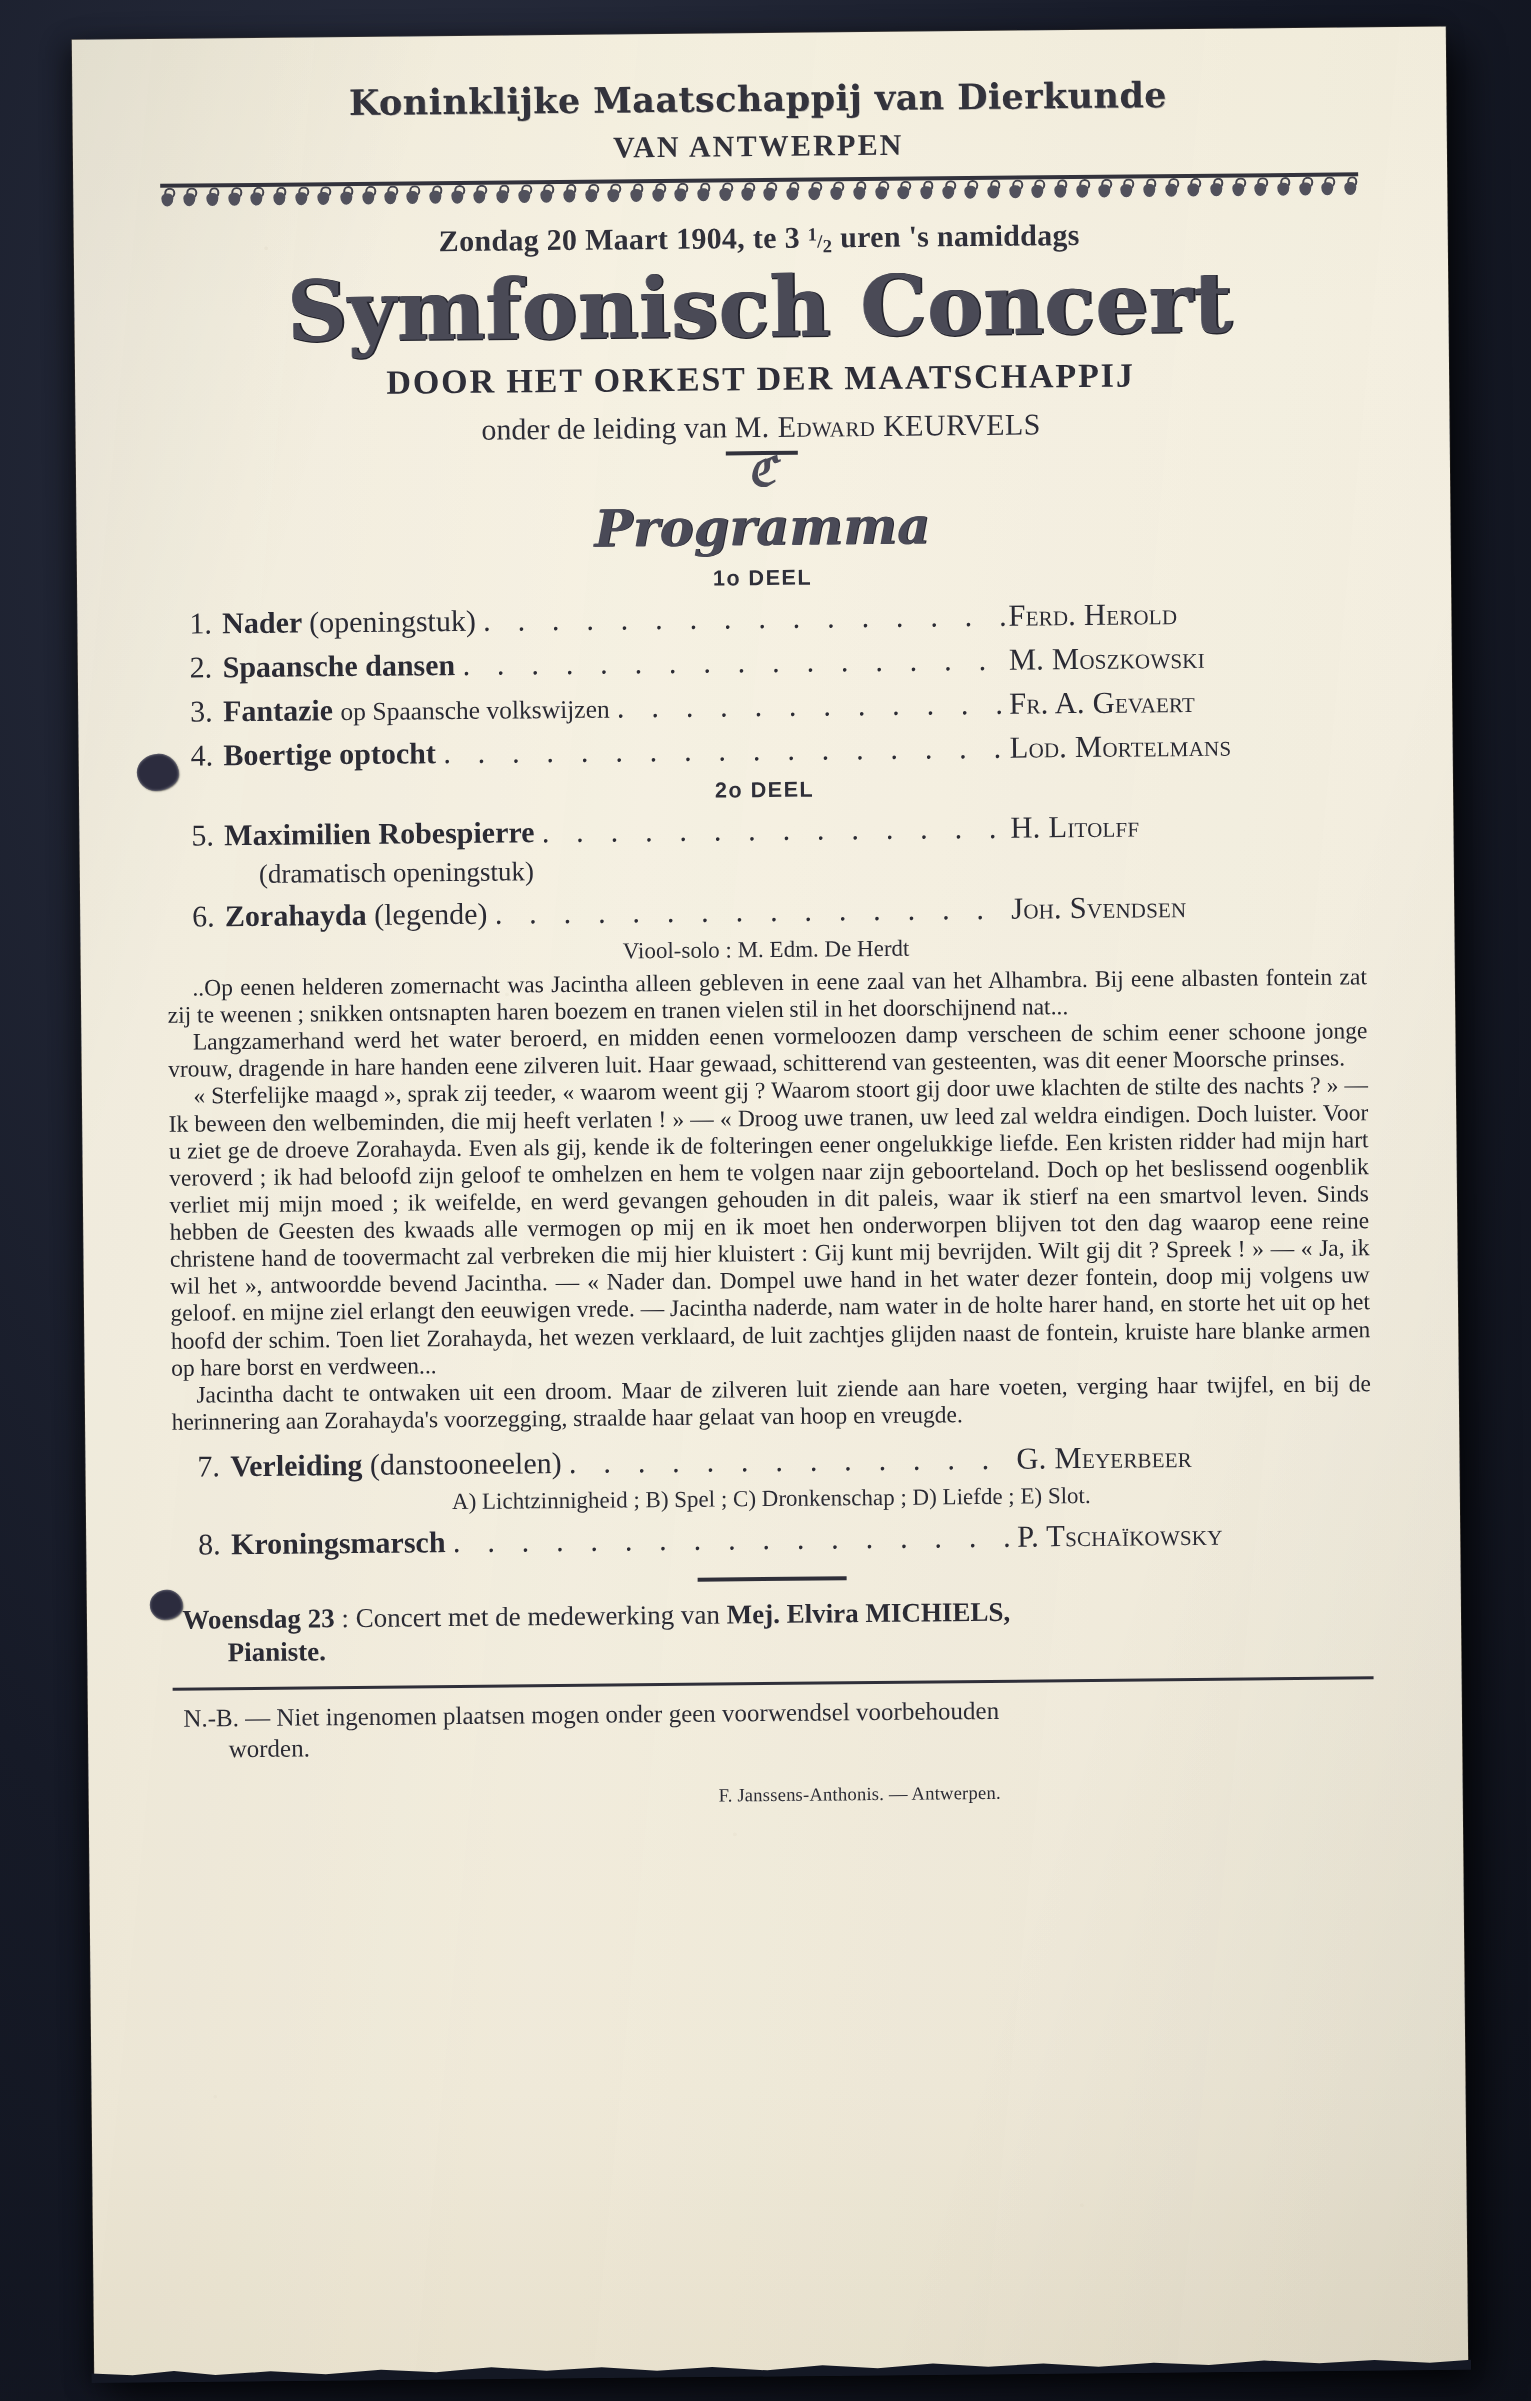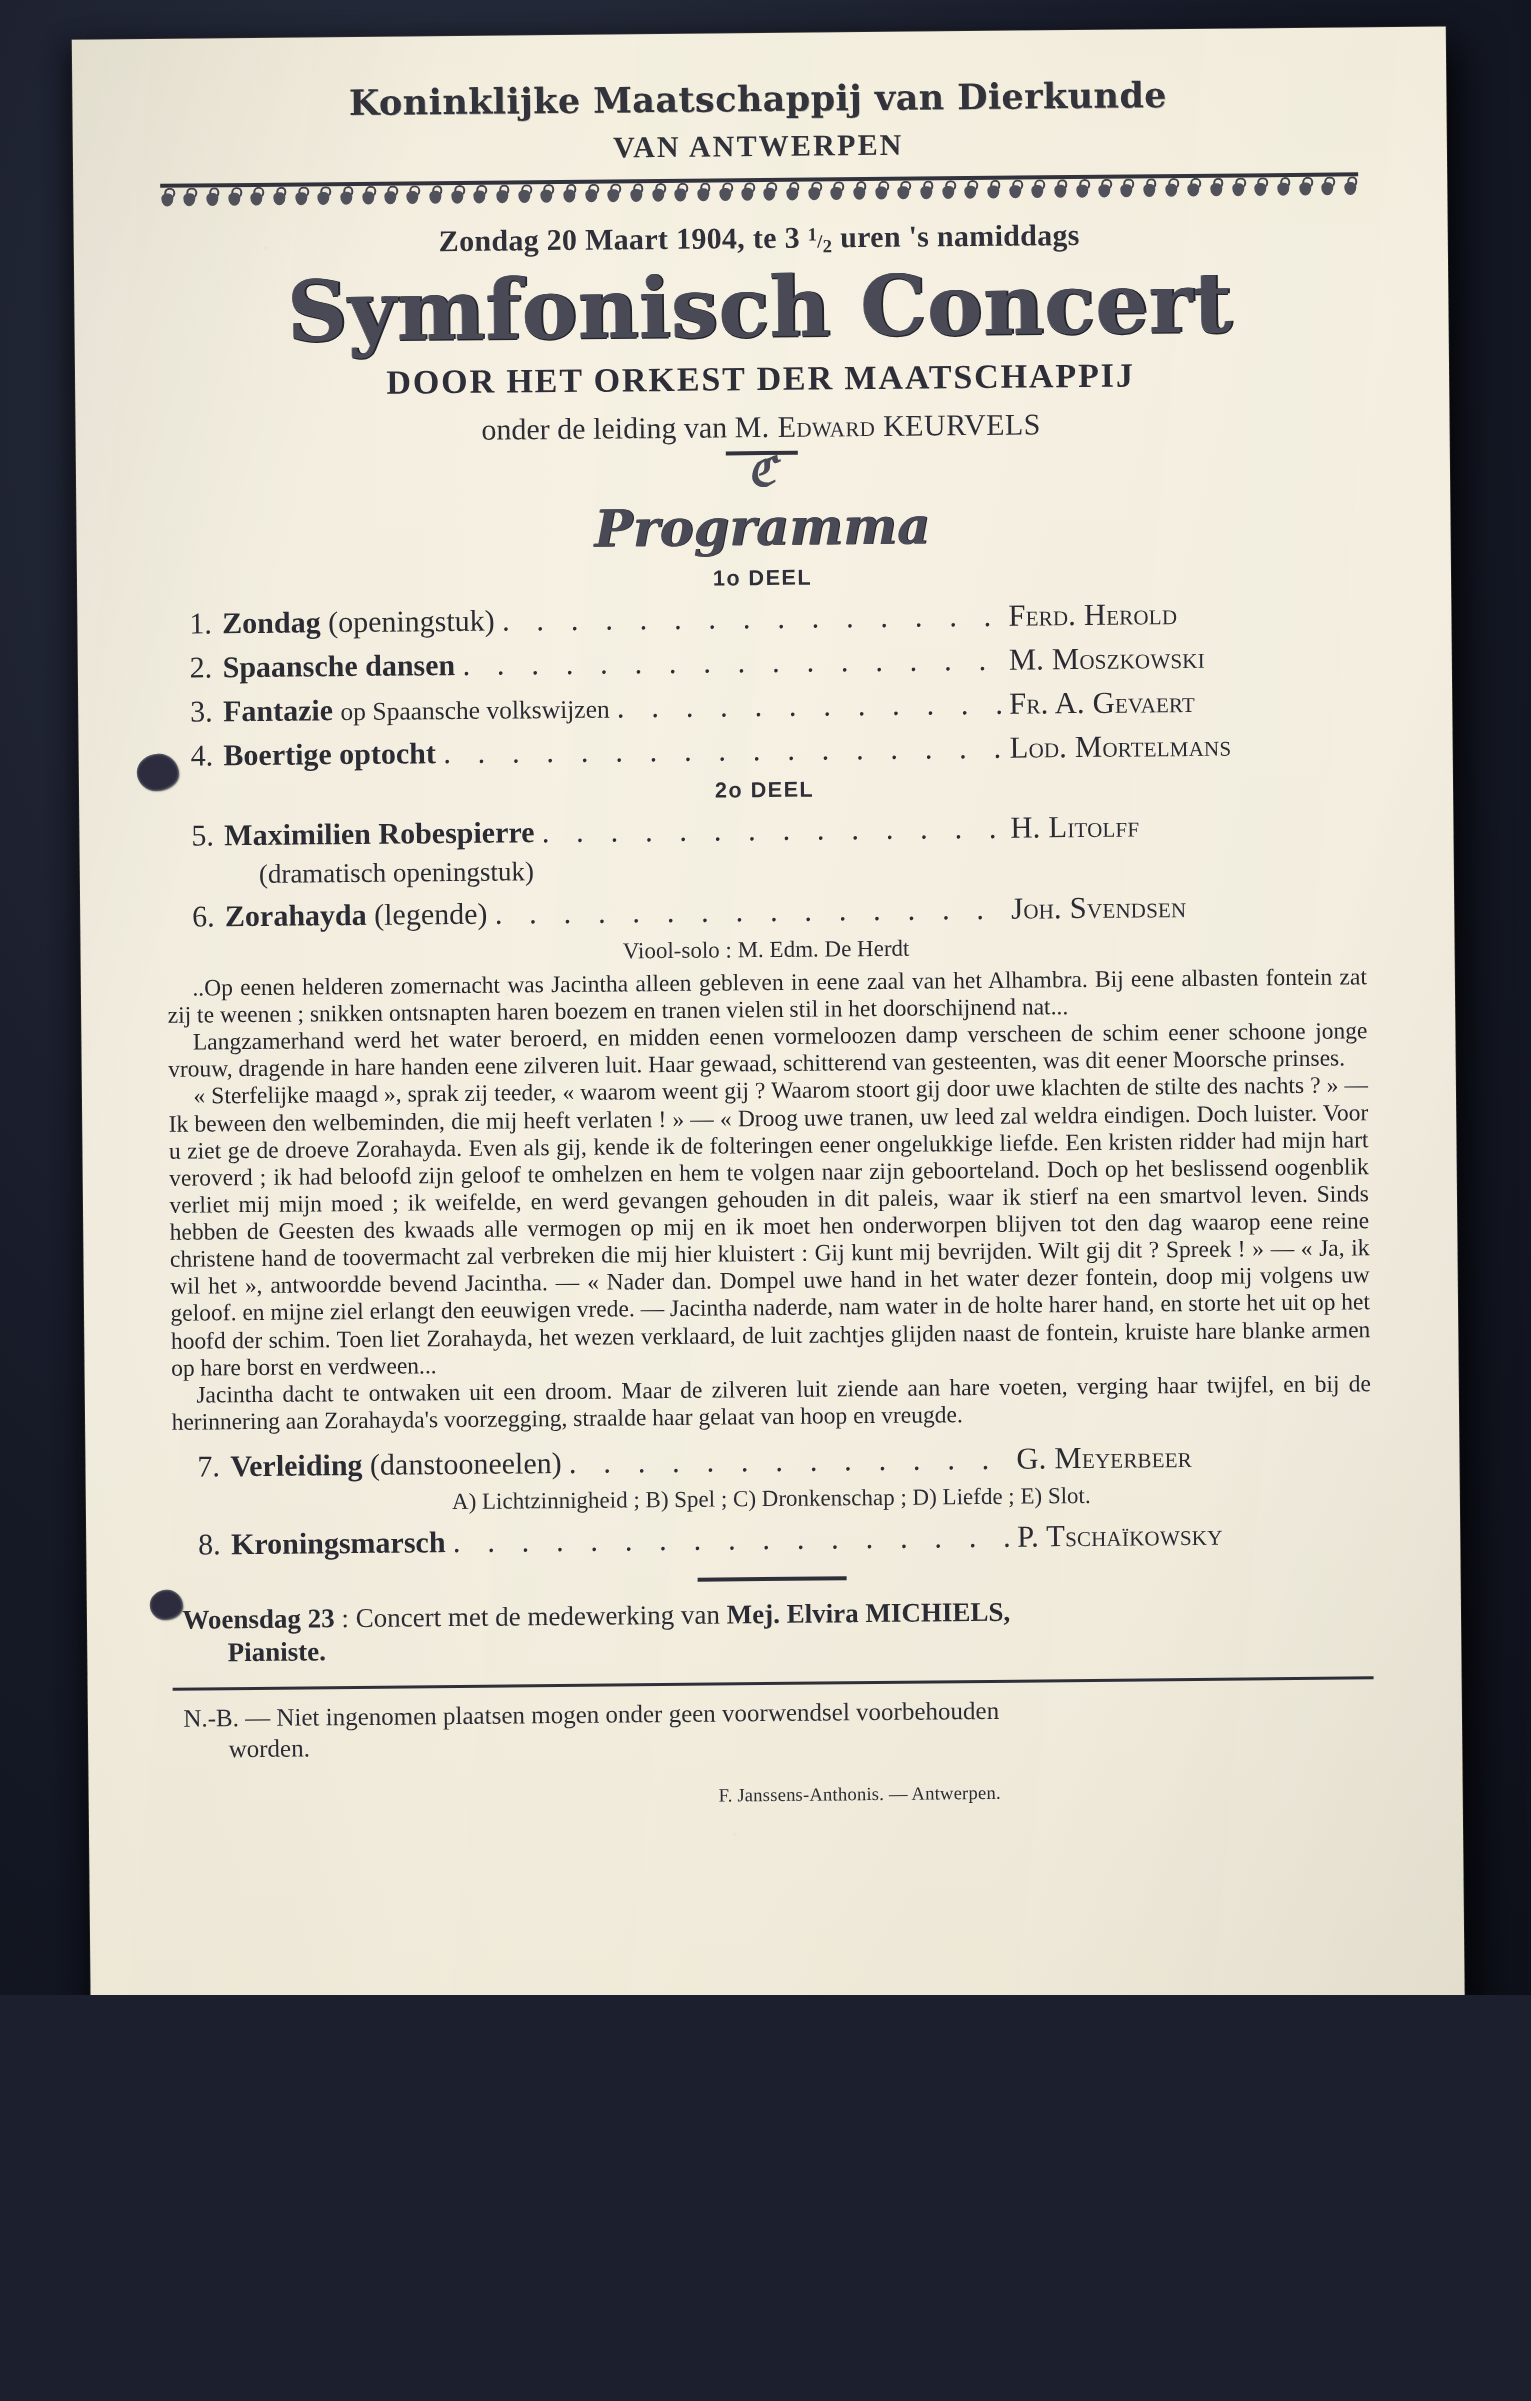--- a/index.html
+++ b/index.html
@@ -5,21 +5,21 @@
 <style>
   html, body {
     margin: 0;
     padding: 0;
     background: #1b1f2e;
   }
 
   #scene {
     position: relative;
     width: 1531px;
-    height: 1995px;
+    height: 2401px;
     overflow: hidden;
     background:
       radial-gradient(ellipse at 30% 20%, #2a2f40 0%, #161a27 55%, #0e111a 100%);
   }
 
   
   #sheet {
     position: absolute;
     left: 83px;
     top: 33px;
@@ -434,21 +434,21 @@
 
       <div id="programma-heading">Programma</div>
 
       <div class="deel-heading">
         <span>1o</span>
         <span>DEEL</span>
       </div>
 
       <div class="prog-item">
         <span class="prog-num">1.</span>
-        <span class="prog-title"><b>Zondag </b><span class="light">(openingstuk)</span></span>
+        <span class="prog-title"><b>Nader </b><span class="light">(openingstuk)</span></span>
         <span class="prog-dots">. . . . . . . . . . . . . . . . . . . . . . . . . . . .</span>
         <span class="prog-composer">Ferd. Herold</span>
       </div>
 
       <div class="prog-item">
         <span class="prog-num">2.</span>
         <span class="prog-title"><b>Spaansche dansen</b><span class="light"></span></span>
         <span class="prog-dots">. . . . . . . . . . . . . . . . . . . . . . . . . . . .</span>
         <span class="prog-composer">M. Moszkowski</span>
       </div>

